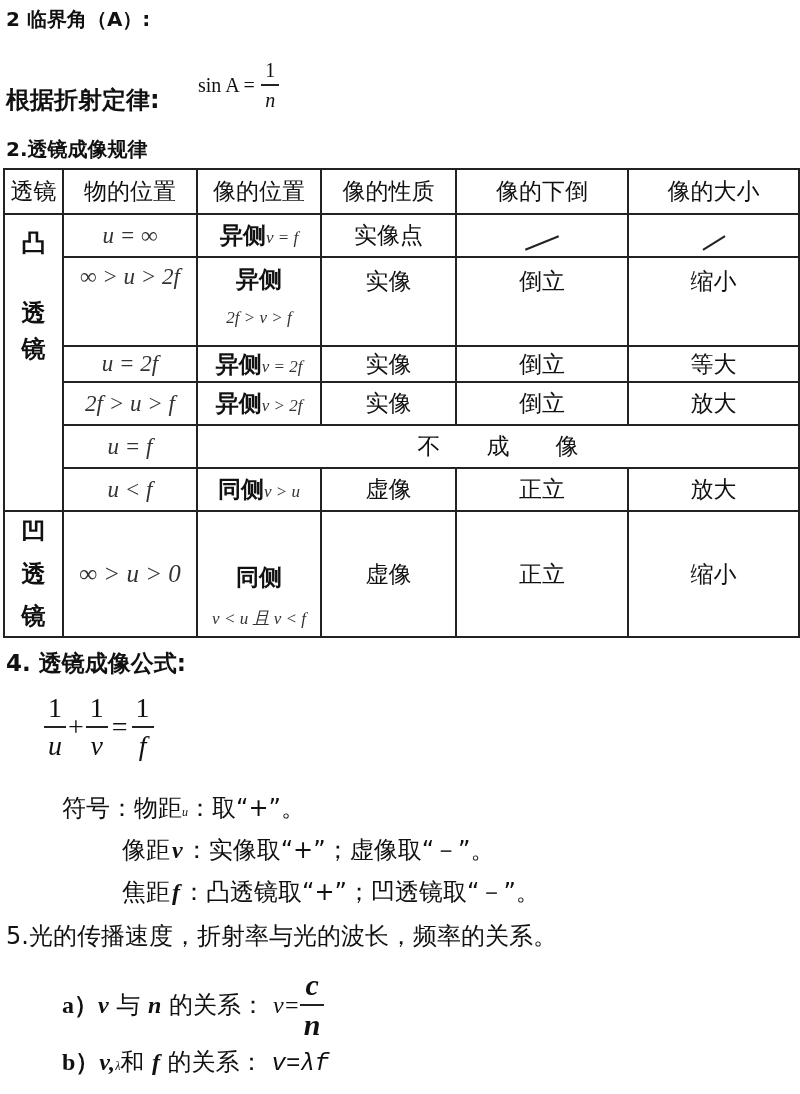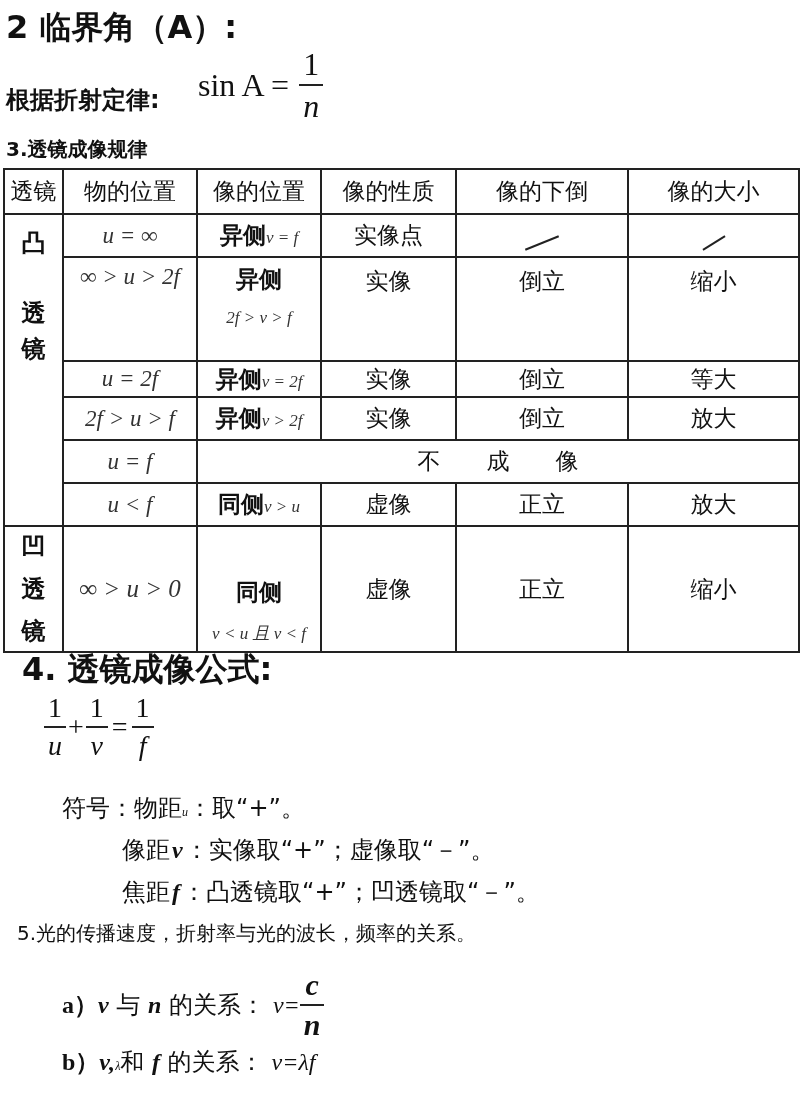--- a/index.html
+++ b/index.html
@@ -22,33 +22,33 @@
   .cnb { font-family:"DejaVu Sans", sans-serif; font-weight:bold;text-align:center; }
   .m { font-family:"Liberation Serif","DejaVu Serif", serif; font-style:italic; font-size:22px; color:#333; }
   .msmall { font-family:"Liberation Serif","DejaVu Serif", serif; font-style:italic; font-size:17px; color:#333; }
   .slash { display:inline-block; width:36px; border-top:2px solid #222; transform:rotate(-22deg); }
   .vlabel { display:flex; flex-direction:column; align-items:center; gap:38px; font-weight:bold; font-size:24px; }
   .vlabel2 { display:flex; flex-direction:column; align-items:center; gap:10px; font-weight:bold; font-size:24px; }
 </style>
 </head>
 <body>
 
-<div class="abs bold" style="left:6px; top:6px; font-size:32px;">2 临界角（A）:</div>
+<div class="abs bold" style="left:6px; top:6px; font-size:20px;">2 临界角（A）:</div>
 <div class="abs bold" style="left:6px; top:84px; font-size:24px;">根据折射定律:</div>
-<div class="abs" style="left:198px; top:48px; font-size:32px;">
+<div class="abs" style="left:198px; top:60px; font-size:20px;">
   <span class="serif" style="vertical-align:middle;">sin A =</span>
   <span class="frac">
     <span class="num serif">1</span>
     <span class="bar"></span>
     <span class="den math">n</span>
   </span>
 </div>
 
 <div class="abs" style="left:6px; top:136px; font-size:20px;">
-  <span class="bold">3.透镜成像规律</span>
+  <span class="bold">2.透镜成像规律</span>
 </div>
 
 <table class="lens">
   <colgroup>
     <col style="width:59px">
       <col style="width:134px">
       <col style="width:124px">
     <col style="width:135px">
       <col style="width:172px">
       <col style="width:171px">
@@ -71,21 +71,21 @@
         <span style="margin-top:-34px;">镜</span>
       </div>
     </td>
     <td class="m">u = ∞</td>
     <td><span class="cnb">异侧</span><span class="msmall">v = f</span></td>
     <td class="cnb">实像点</td>
     <td><span class="slash"></span></td>
     <td><span class="slash" style="width:26px; transform:rotate(-32deg);"></span></td>
   </tr>
 
-  <tr style="height:104px;margin-top:47px;">
+  <tr style="height:89px;margin-top:47px;">
     <td class="m" style="vertical-align:top; padding-top:6px;">∞ &gt; u &gt; 2f</td>
     <td style="vertical-align:top; padding-top:6px;">
       <div class="cnb" style="line-height:30px;">异侧</div>
       <div class="msmall" style="margin-top:14px;">2f &gt; v &gt; f</div>
     </td>
     <td class="cnb" style="vertical-align:top; padding-top:8px;">实像</td>
     <td class="cn" style="vertical-align:top; padding-top:8px;">倒立</td>
     <td class="cn" style="vertical-align:top; padding-top:8px;">缩小</td>
   </tr>
 
@@ -131,21 +131,21 @@
       <div class="cnb" style="margin-bottom:14px;">同侧</div>
       <div class="msmall">v &lt; u 且 v &lt; f</div>
     </td>
     <td class="cnb">虚像</td>
     <td class="cn">正立</td>
     <td class="cn">缩小</td>
   </tr>
 </tbody>
   </table>
 
-<div class="abs bold" style="left:22px; top:648px; font-size:32px;">4. 透镜成像公式:</div>
+<div class="abs bold" style="left:6px; top:648px; font-size:23px;">4. 透镜成像公式:</div>
 <div class="abs" style="left:44px; top:694px; font-size:24px; display:flex; align-items:center;">
   <span class="frac" style="font-size:28px;">
     <span class="num serif">1</span>
     <span class="bar"></span>
     <span class="den math">u</span>
   </span>
   <span class="serif" style="font-size:28px; margin:0 2px;">+</span>
   <span class="frac" style="font-size:28px;">
     <span class="num serif">1</span>
     <span class="bar"></span>
@@ -162,21 +162,21 @@
 <div class="abs" style="left:62px; top:792px; font-size:24px;">
   <span>符号：物距</span><span class="math" style="font-size:12px;">u</span><span>：取“+”。</span>
 </div>
 <div class="abs" style="left:122px; top:834px; font-size:24px;">
   <span>像距</span><span class="math bold" style="margin:0 2px;">v</span><span>：实像取“+”；虚像取“－”。</span>
 </div>
 <div class="abs" style="left:122px; top:876px; font-size:24px;">
   <span>焦距</span><span class="math bold" style="margin:0 2px;">f</span><span>：凸透镜取“+”；凹透镜取“－”。</span>
 </div>
 
-<div class="abs" style="left:17px; top:920px; font-size:20px;">5.光的传播速度，折射率与光的波长，频率的关系。</div>
+<div class="abs" style="left:6px; top:920px; font-size:24px;">5.光的传播速度，折射率与光的波长，频率的关系。</div>
 
 <div class="abs" style="left:62px; top:970px; font-size:24px; display:flex; align-items:center;">
   <span class="bold serif">a）</span>
   <span class="math bold">v</span>
   <span style="white-space:pre;"> 与 </span>
   <span class="math bold">n</span>
   <span style="white-space:pre;"> 的关系：</span>
   <span class="math" style="margin-left:8px;">v=</span>
   <span class="frac" style="font-size:30px;">
     <span class="num math bold">c</span>
@@ -185,14 +185,14 @@
   </span>
 </div>
 
 <div class="abs" style="left:62px; top:1046px; font-size:24px; display:flex; align-items:baseline;">
   <span class="bold serif">b）</span>
   <span class="math bold">v,</span>
   <span class="math" style="font-size:12px;">λ</span>
   <span style="white-space:pre;">和 </span>
   <span class="math bold">f</span>
   <span style="white-space:pre;"> 的关系：</span>
-  <span class="math" style="margin-left:8px;">v=λf</span>
+  <span class="math" style="margin-left:8px;font-family:Liberation Mono, monospace;">v=λf</span>
 </div>
 
 </body></html>

